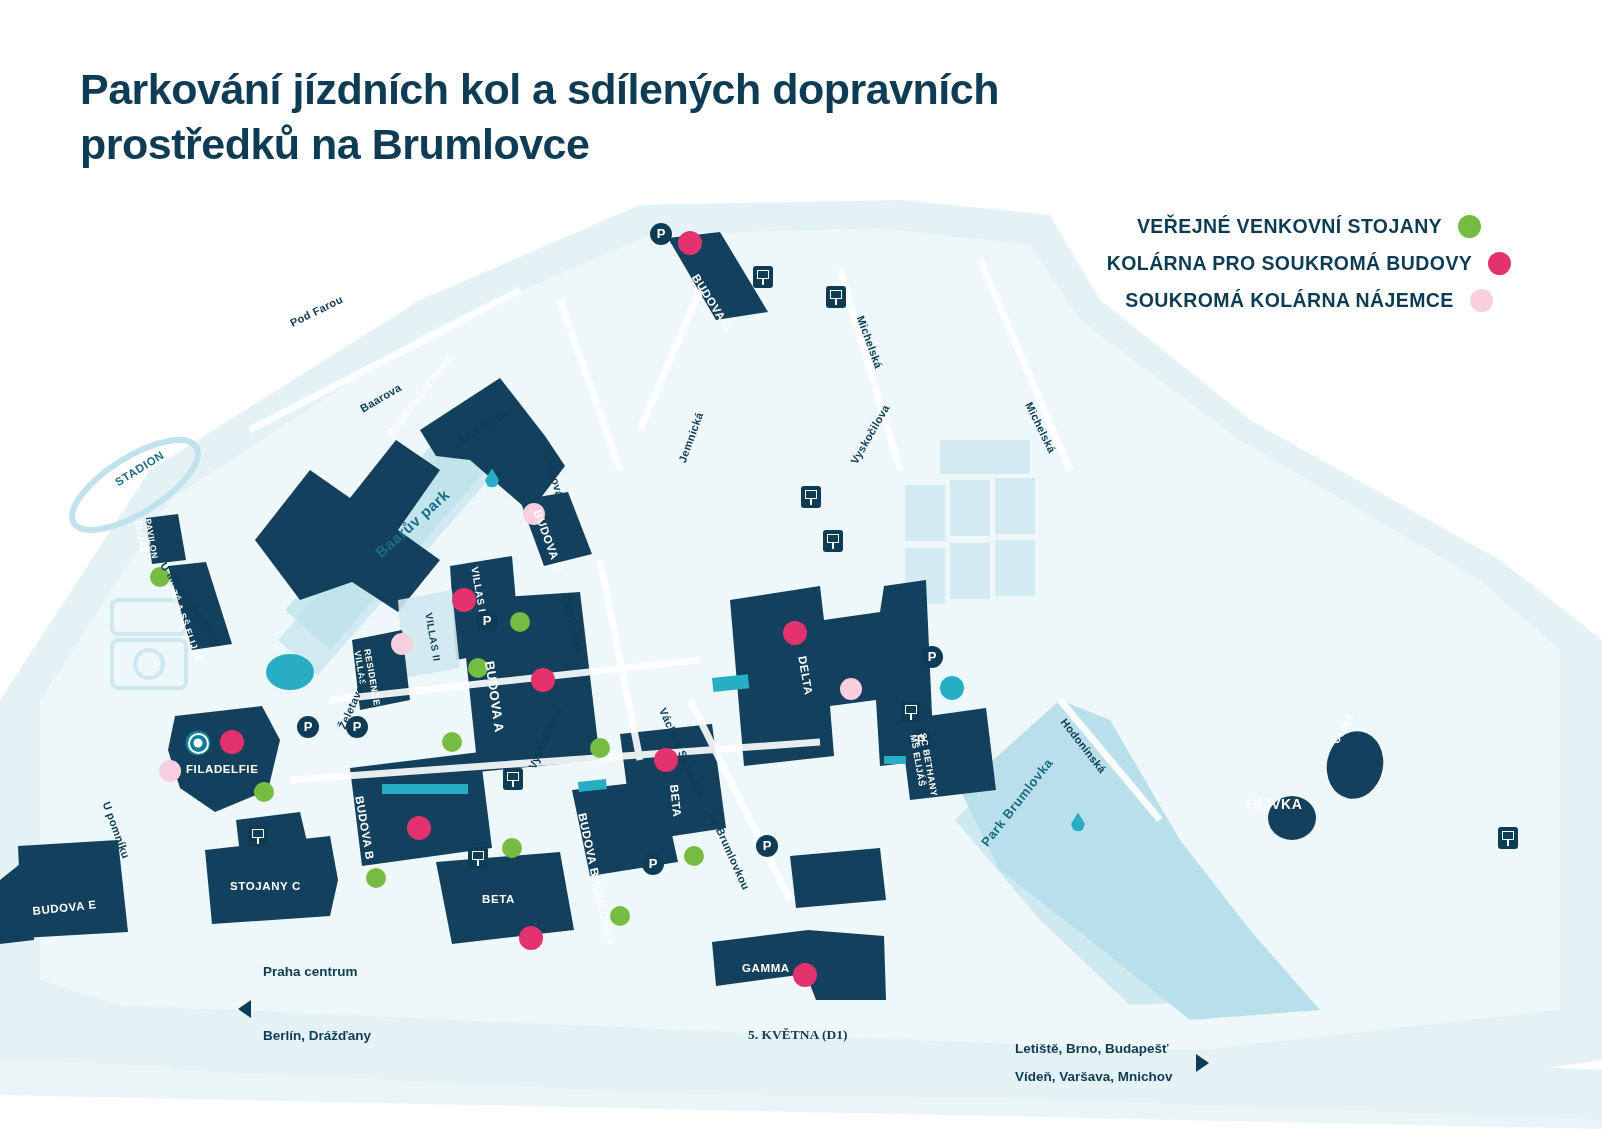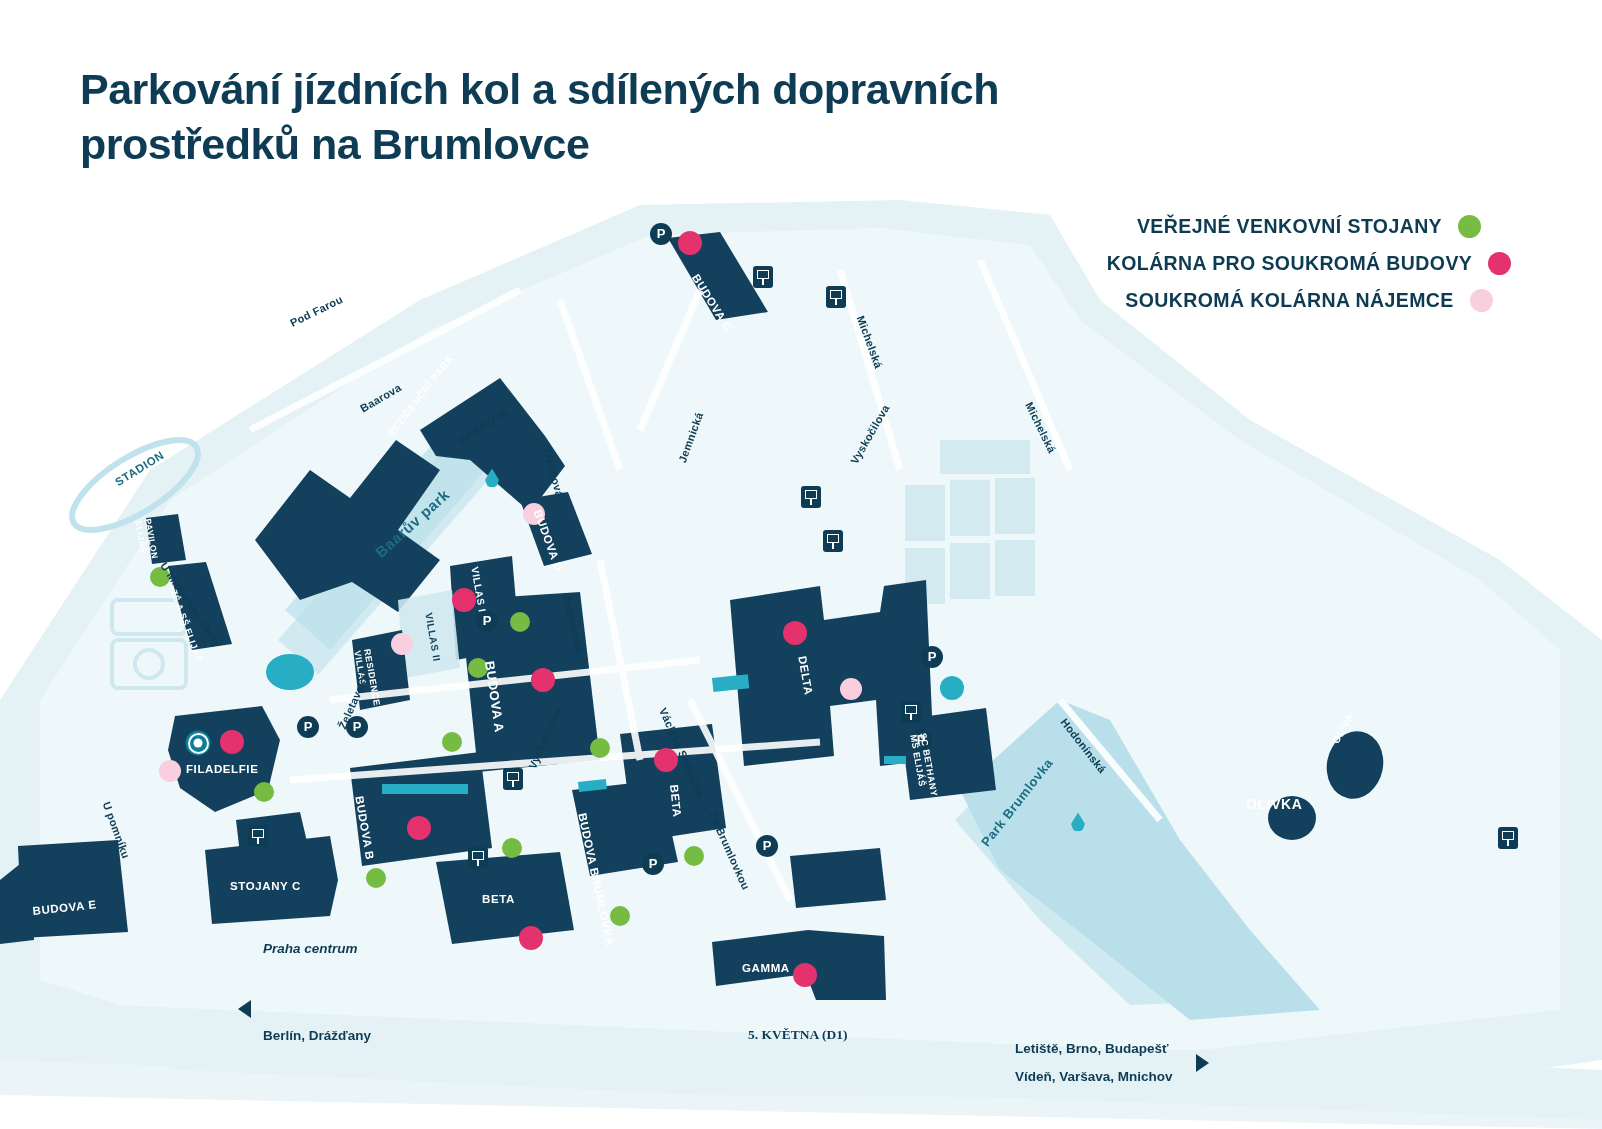--- a/index.html
+++ b/index.html
@@ -272,21 +272,21 @@
   <div class="lbl street" style="left:526px;top:766px;transform:rotate(-66deg);">Vyskočilova</div>
   <div class="lbl street" style="left:572px;top:594px;transform:rotate(76deg);">Želetavská</div>
   <div class="lbl street" style="left:336px;top:726px;transform:rotate(-66deg);">Želetavská</div>
   <div class="lbl street" style="left:668px;top:706px;transform:rotate(66deg);">Václava Sedláčka</div>
   <div class="lbl street" style="left:718px;top:810px;transform:rotate(66deg);">Za Brumlovkou</div>
   <div class="lbl street" style="left:1068px;top:716px;transform:rotate(52deg);">Hodonínská</div>
   <div class="lbl street" style="left:168px;top:560px;transform:rotate(56deg);">U Michelské školy</div>
   <div class="lbl street" style="left:112px;top:800px;transform:rotate(70deg);">U pomníku</div>
 
   <div class="arrow-left" style="left:238px;top:1000px;"></div>
-  <div class="bottom-lbl" style="left:263px;top:941px;font-style:italic;">Praha centrum</div>
+  <div class="bottom-lbl" style="left:263px;top:964px;">Praha centrum</div>
   <div class="bottom-lbl" style="left:263px;top:1028px;">Berlín, Drážďany</div>
   <div class="bottom-lbl" style="left:748px;top:1027px;font-family:Liberation Serif, serif;">5. KVĚTNA (D1)</div>
   <div class="bottom-lbl" style="left:1015px;top:1041px;">Letiště, Brno, Budapešť</div>
   <div class="bottom-lbl" style="left:1015px;top:1069px;">Vídeň, Varšava, Mnichov</div>
   <div class="arrow-right" style="left:1196px;top:1054px;"></div>
 
   <div class="legend">
     <div class="legend-row">
       <span class="legend-label">VEŘEJNÉ VENKOVNÍ STOJANY</span>
       <span class="legend-dot" style="background:#76bc43;"></span>

